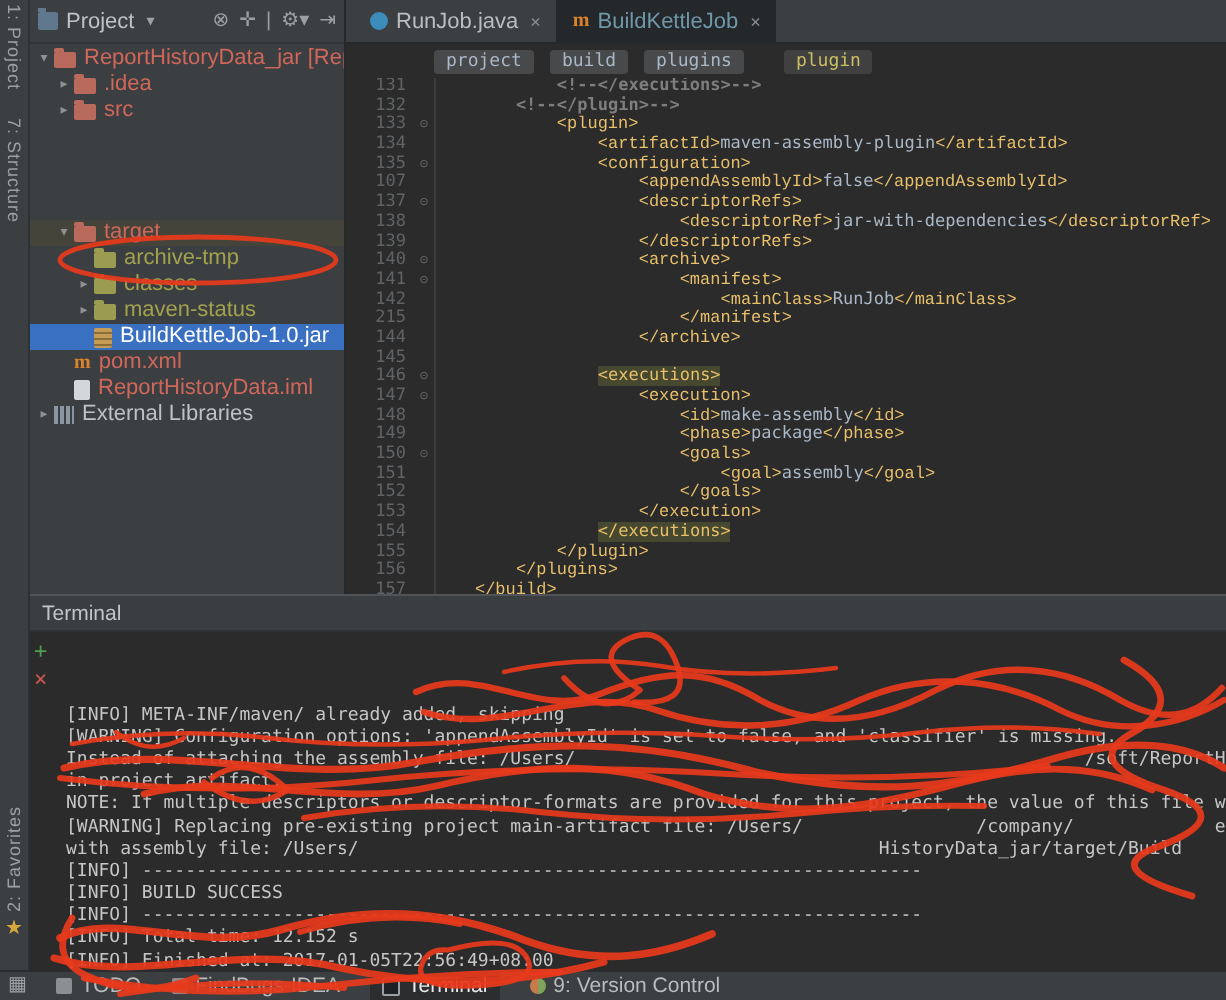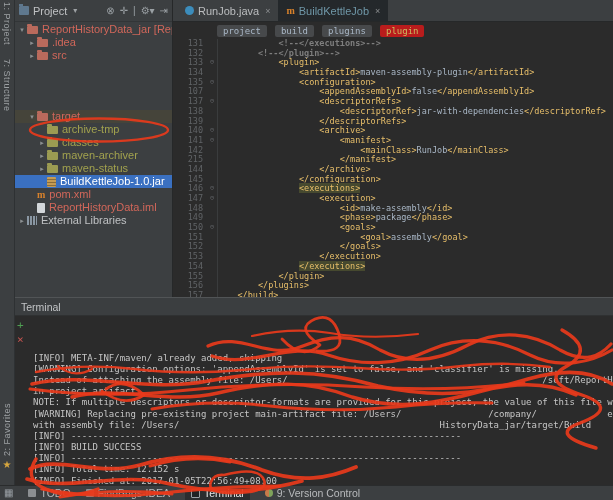--- a/index.html
+++ b/index.html
@@ -42,28 +42,28 @@
   
   .editor{position:absolute;left:173px;top:0;width:440px;height:297px;background:#2b2b2b;}
   .tabbar{height:21px;background:#3c3f41;border-bottom:1px solid #262829;display:flex;align-items:stretch;padding-left:4px;}
   .tab{display:flex;align-items:center;gap:4px;padding:0 8px;font-size:11px;color:#bbbdbf;}
   .tab.active{background:#24282b;color:#6f97a8;}
   .tab .close{color:#8a8d8f;font-size:9px;margin-left:2px;}
   .ic-class{width:9px;height:9px;border-radius:50%;background:#3c8dbc;flex:none;}
   .crumbs{height:17px;display:flex;align-items:center;gap:8px;padding-left:44px;
           font-family:"DejaVu Sans Mono",monospace;font-size:9px;}
   .crumb{background:#47494b;color:#a9b7c6;padding:0 6px;line-height:12px;border-radius:2px;}
-  .crumb.active{background:#b91c1c;color:#cabf62;}
+  .crumb.active{background:#404040;color:#cabf62;margin-left:12px;}
   .code{position:absolute;top:39px;left:0;right:0;bottom:0;overflow:hidden;
         font-family:"DejaVu Sans Mono",monospace;font-size:8.5px;}
   .gutterline{position:absolute;left:44px;top:0;bottom:0;width:1px;background:#3a3c3d;}
   .cline{display:flex;height:9.7px;line-height:9.7px;white-space:pre;}
   .lnum{width:30px;text-align:right;color:#606366;padding-right:4px;flex:none;}
   .fold{width:10px;flex:none;color:#606366;font-size:7px;text-align:center;line-height:9.7px;}
-  .sg-c{color:#7e7e7e;font-weight:bold;} .sg-g{color:#e8bf6a;} .sg-x{color:#a9b7c6;}
+  .sg-c{color:#7e7e7e;font-weight:bold;} .sg-g{color:#e8bf6a;font-family:Liberation Mono, monospace;} .sg-x{color:#a9b7c6;}
   .sg-h{color:#e8bf6a;background:#46492f;}
   
   .terminal{position:absolute;left:15px;top:297px;width:598px;height:189px;background:#2b2b2b;}
   .term-header{height:17px;background:#3b3e40;border-top:1px solid #515456;border-bottom:1px solid #2f3132;
                display:flex;align-items:center;padding-left:6px;}
   .term-title{font-size:10.5px;color:#c2c4c6;}
   .term-body{position:relative;padding:3px 0 0 18px;font-family:"DejaVu Sans Mono",monospace;
              font-size:9px;line-height:11.2px;color:#c6c6c6;white-space:pre;overflow:hidden;height:168px;}
   .term-gutter{position:absolute;left:2px;top:4px;display:flex;flex-direction:column;gap:3px;
                font-size:11px;line-height:11px;}
@@ -134,25 +134,20 @@
         </div>
         <div class="tree-row" style="padding-left: 22px; text-align: right;">
           <span class="arrow"></span>
           <span class="ticon ic-folder" style="background: rgb(155, 155, 82);"></span>
           <span class="tree-label t-olive">archive-tmp</span>
         </div>
         <div class="tree-row" style="padding-left: 22px;">
           <span class="arrow">▸</span>
           <span class="ticon ic-folder" style="background: rgb(155, 155, 82);"></span>
           <span class="tree-label t-olive">classes</span>
-        </div>
-        <div class="tree-row" style="padding-left: 22px;">
-          <span class="arrow">▸</span>
-          <span class="ticon ic-folder" style="background: rgb(155, 155, 82);"></span>
-          <span class="tree-label t-olive">maven-archiver</span>
         </div>
         <div class="tree-row" style="padding-left: 22px;">
           <span class="arrow">▸</span>
           <span class="ticon ic-folder" style="background: rgb(155, 155, 82);"></span>
           <span class="tree-label t-olive">maven-status</span>
         </div>
         <div class="tree-row selected" style="padding-left: 22px;">
           <span class="arrow"></span>
           <span class="ticon ic-jar"></span>
           <span class="tree-label t-sel">BuildKettleJob-1.0.jar</span>
@@ -203,21 +198,21 @@
         <div class="cline"><span class="lnum">135</span><span class="fold">⊝</span><span><span class="sg-x">                </span><span class="sg-g">&lt;configuration&gt;</span></span></div>
         <div class="cline"><span class="lnum">107</span><span class="fold"></span><span><span class="sg-x">                    </span><span class="sg-g">&lt;appendAssemblyId&gt;</span><span class="sg-x">false</span><span class="sg-g">&lt;/appendAssemblyId&gt;</span></span></div>
         <div class="cline"><span class="lnum">137</span><span class="fold">⊝</span><span><span class="sg-x">                    </span><span class="sg-g">&lt;descriptorRefs&gt;</span></span></div>
         <div class="cline"><span class="lnum">138</span><span class="fold"></span><span><span class="sg-x">                        </span><span class="sg-g">&lt;descriptorRef&gt;</span><span class="sg-x">jar-with-dependencies</span><span class="sg-g">&lt;/descriptorRef&gt;</span></span></div>
         <div class="cline"><span class="lnum">139</span><span class="fold"></span><span><span class="sg-x">                    </span><span class="sg-g">&lt;/descriptorRefs&gt;</span></span></div>
         <div class="cline"><span class="lnum">140</span><span class="fold">⊝</span><span><span class="sg-x">                    </span><span class="sg-g">&lt;archive&gt;</span></span></div>
         <div class="cline"><span class="lnum">141</span><span class="fold">⊝</span><span><span class="sg-x">                        </span><span class="sg-g">&lt;manifest&gt;</span></span></div>
         <div class="cline"><span class="lnum">142</span><span class="fold"></span><span><span class="sg-x">                            </span><span class="sg-g">&lt;mainClass&gt;</span><span class="sg-x">RunJob</span><span class="sg-g">&lt;/mainClass&gt;</span></span></div>
         <div class="cline"><span class="lnum">215</span><span class="fold"></span><span><span class="sg-x">                        </span><span class="sg-g">&lt;/manifest&gt;</span></span></div>
         <div class="cline"><span class="lnum">144</span><span class="fold"></span><span><span class="sg-x">                    </span><span class="sg-g">&lt;/archive&gt;</span></span></div>
-        <div class="cline"><span class="lnum">145</span><span class="fold"></span><span><span class="sg-x">                </span><span class="sg-g">&lt;/configuration&gt;</span></span></div>
+        <div class="cline"><span class="lnum">145</span><span class="fold"></span></div>
         <div class="cline"><span class="lnum">146</span><span class="fold">⊝</span><span><span class="sg-x">                </span><span class="sg-h">&lt;executions&gt;</span></span></div>
         <div class="cline"><span class="lnum">147</span><span class="fold">⊝</span><span><span class="sg-x">                    </span><span class="sg-g">&lt;execution&gt;</span></span></div>
         <div class="cline"><span class="lnum">148</span><span class="fold"></span><span><span class="sg-x">                        </span><span class="sg-g">&lt;id&gt;</span><span class="sg-x">make-assembly</span><span class="sg-g">&lt;/id&gt;</span></span></div>
         <div class="cline"><span class="lnum">149</span><span class="fold"></span><span><span class="sg-x">                        </span><span class="sg-g">&lt;phase&gt;</span><span class="sg-x">package</span><span class="sg-g">&lt;/phase&gt;</span></span></div>
         <div class="cline"><span class="lnum">150</span><span class="fold">⊝</span><span><span class="sg-x">                        </span><span class="sg-g">&lt;goals&gt;</span></span></div>
         <div class="cline"><span class="lnum">151</span><span class="fold"></span><span><span class="sg-x">                            </span><span class="sg-g">&lt;goal&gt;</span><span class="sg-x">assembly</span><span class="sg-g">&lt;/goal&gt;</span></span></div>
         <div class="cline"><span class="lnum">152</span><span class="fold"></span><span><span class="sg-x">                        </span><span class="sg-g">&lt;/goals&gt;</span></span></div>
         <div class="cline"><span class="lnum">153</span><span class="fold"></span><span><span class="sg-x">                    </span><span class="sg-g">&lt;/execution&gt;</span></span></div>
         <div class="cline"><span class="lnum">154</span><span class="fold"></span><span><span class="sg-x">                </span><span class="sg-h">&lt;/executions&gt;</span></span></div>
         <div class="cline"><span class="lnum">155</span><span class="fold"></span><span><span class="sg-x">            </span><span class="sg-g">&lt;/plugin&gt;</span></span></div>

